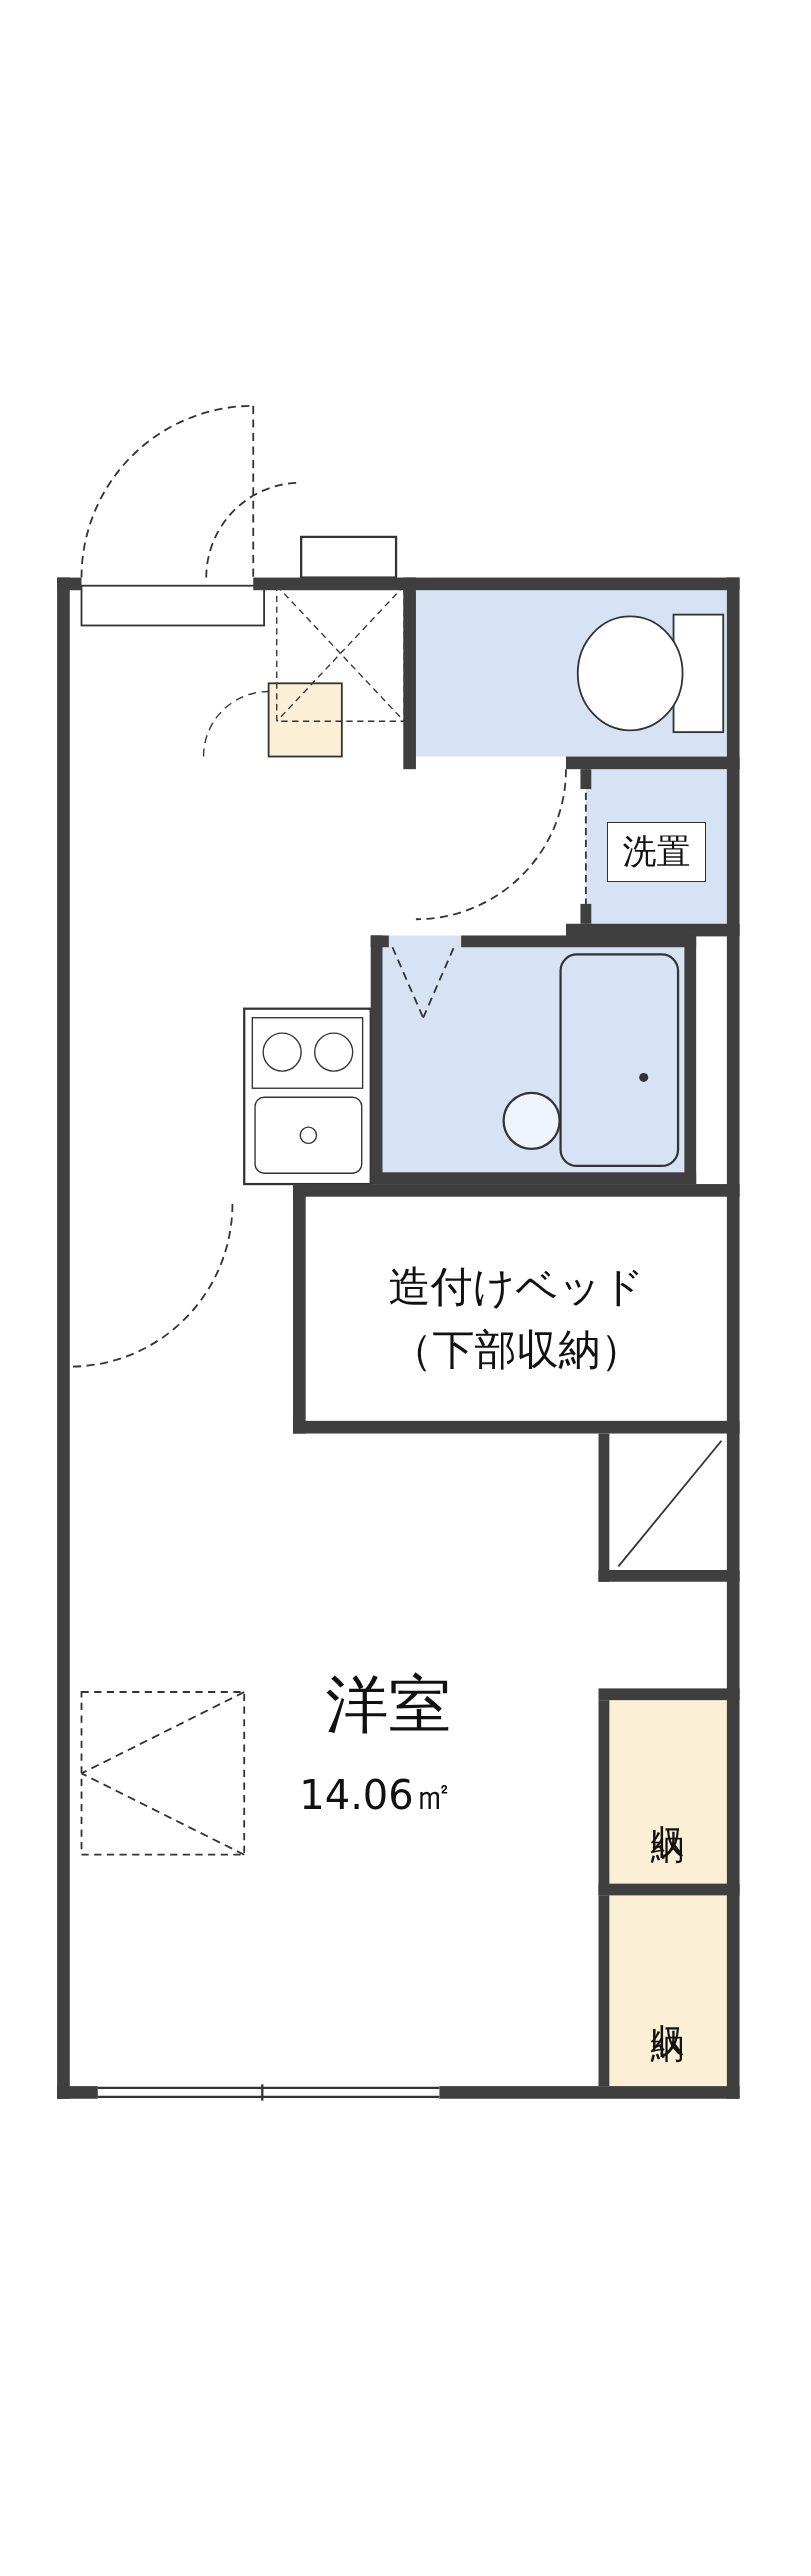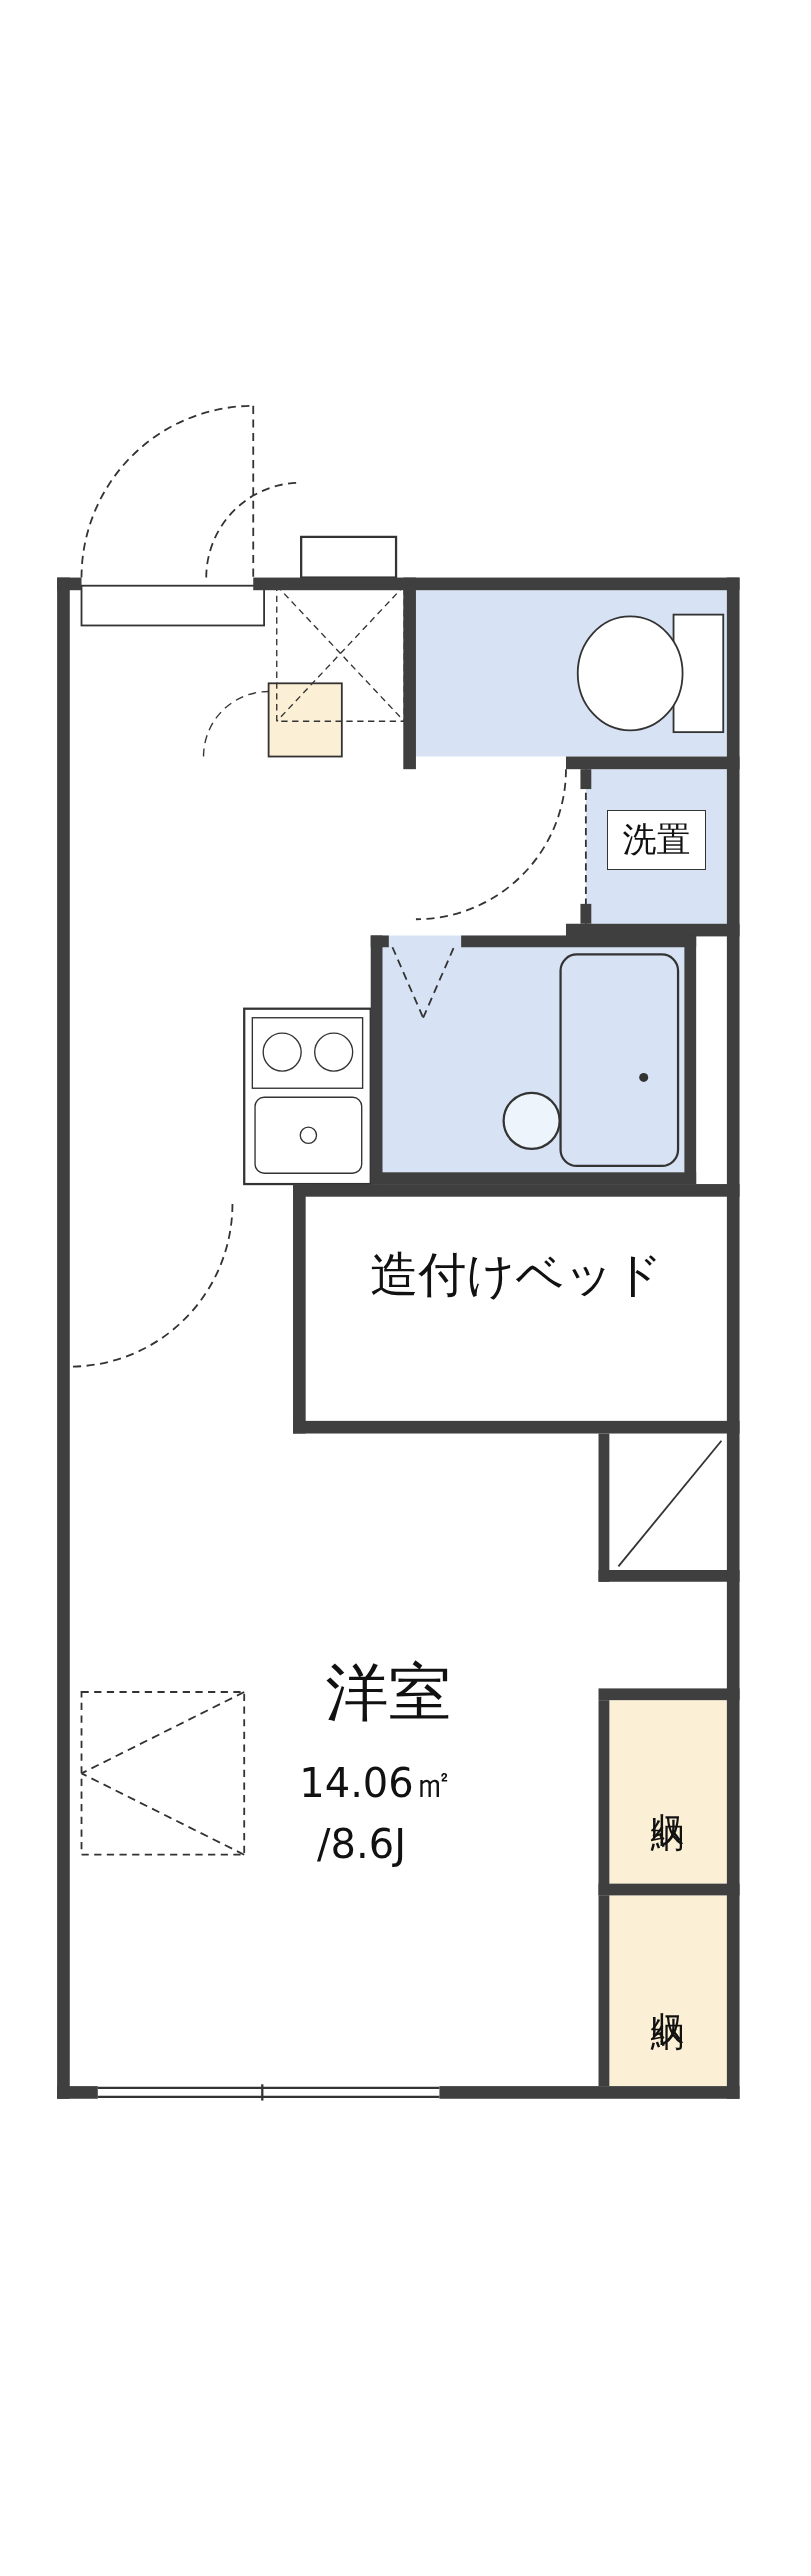--- a/index.html
+++ b/index.html
@@ -1,23 +1,23 @@
 <!DOCTYPE html>
 <html style="font-size:14.5px"><head>
 <meta charset="utf-8">
 <style>
   html,body{margin:0;padding:0;background:#ffffff;}
   #page{position:relative;width:812px;height:2576px;background:#ffffff;overflow:hidden;
         font-family:"DejaVu Sans","Liberation Sans",sans-serif;color:#111;}
   #plan-svg{position:absolute;left:0;top:0;}
-  .label{position:absolute;color:#111;}
+  .label{position:absolute;color:#111;margin-top:12px;}
   .centered{display:flex;align-items:center;justify-content:center;text-align:center;}
   .laundry-label{left:607px;top:810px;width:99px;height:60px;background:#ffffff;
                  border:1.8px solid #333;font-size:34px;box-sizing:border-box;}
-  .bed-label-1{left:306px;top:1249px;width:421px;height:52px;font-size:48px;}
+  .bed-label-1{left:306px;top:1249px;width:421px;height:52px;font-size:42px;}
   .bed-label-2{left:306px;top:1312px;width:421px;height:52px;font-size:42px;}
   .room-name{left:260px;top:1654px;width:257px;height:78px;font-size:63px;font-weight:400;}
   .room-area-m2{left:248px;top:1759px;width:257px;height:49px;font-size:40px;}
   .room-area-j{left:233px;top:1819px;width:257px;height:49px;font-size:40px;}
   .storage-1{left:609px;top:1700px;width:118px;height:183px;}
   .storage-2{left:609px;top:1895px;width:118px;height:191px;}
   .v-text{writing-mode:vertical-rl;text-orientation:upright;font-size:34px;letter-spacing:5.4px;}
 </style>
 </head>
 <body>
@@ -101,24 +101,24 @@
     <g stroke="#333" stroke-width="2.5">
       <line x1="108" y1="2310" x2="486" y2="2310"></line>
       <line x1="108" y1="2320" x2="486" y2="2320"></line>
       <line x1="290" y1="2306" x2="290" y2="2324"></line>
     </g>
   </svg>
 
   <div class="label centered laundry-label">洗置</div>
 
   <div class="label centered bed-label-1">造付けベッド</div>
+  <div class="label centered bed-label-2">（下部収納）</div>
 
   <div class="label centered room-name">洋室</div>
   <div class="label centered room-area-m2">14.06㎡</div>
-  <div class="label centered room-area-j">/8.6J</div>
 
   <div class="label centered storage-1">
     <span class="v-text">収納</span>
   </div>
   <div class="label centered storage-2">
     <span class="v-text">収納</span>
   </div>
 
 </div>
 

